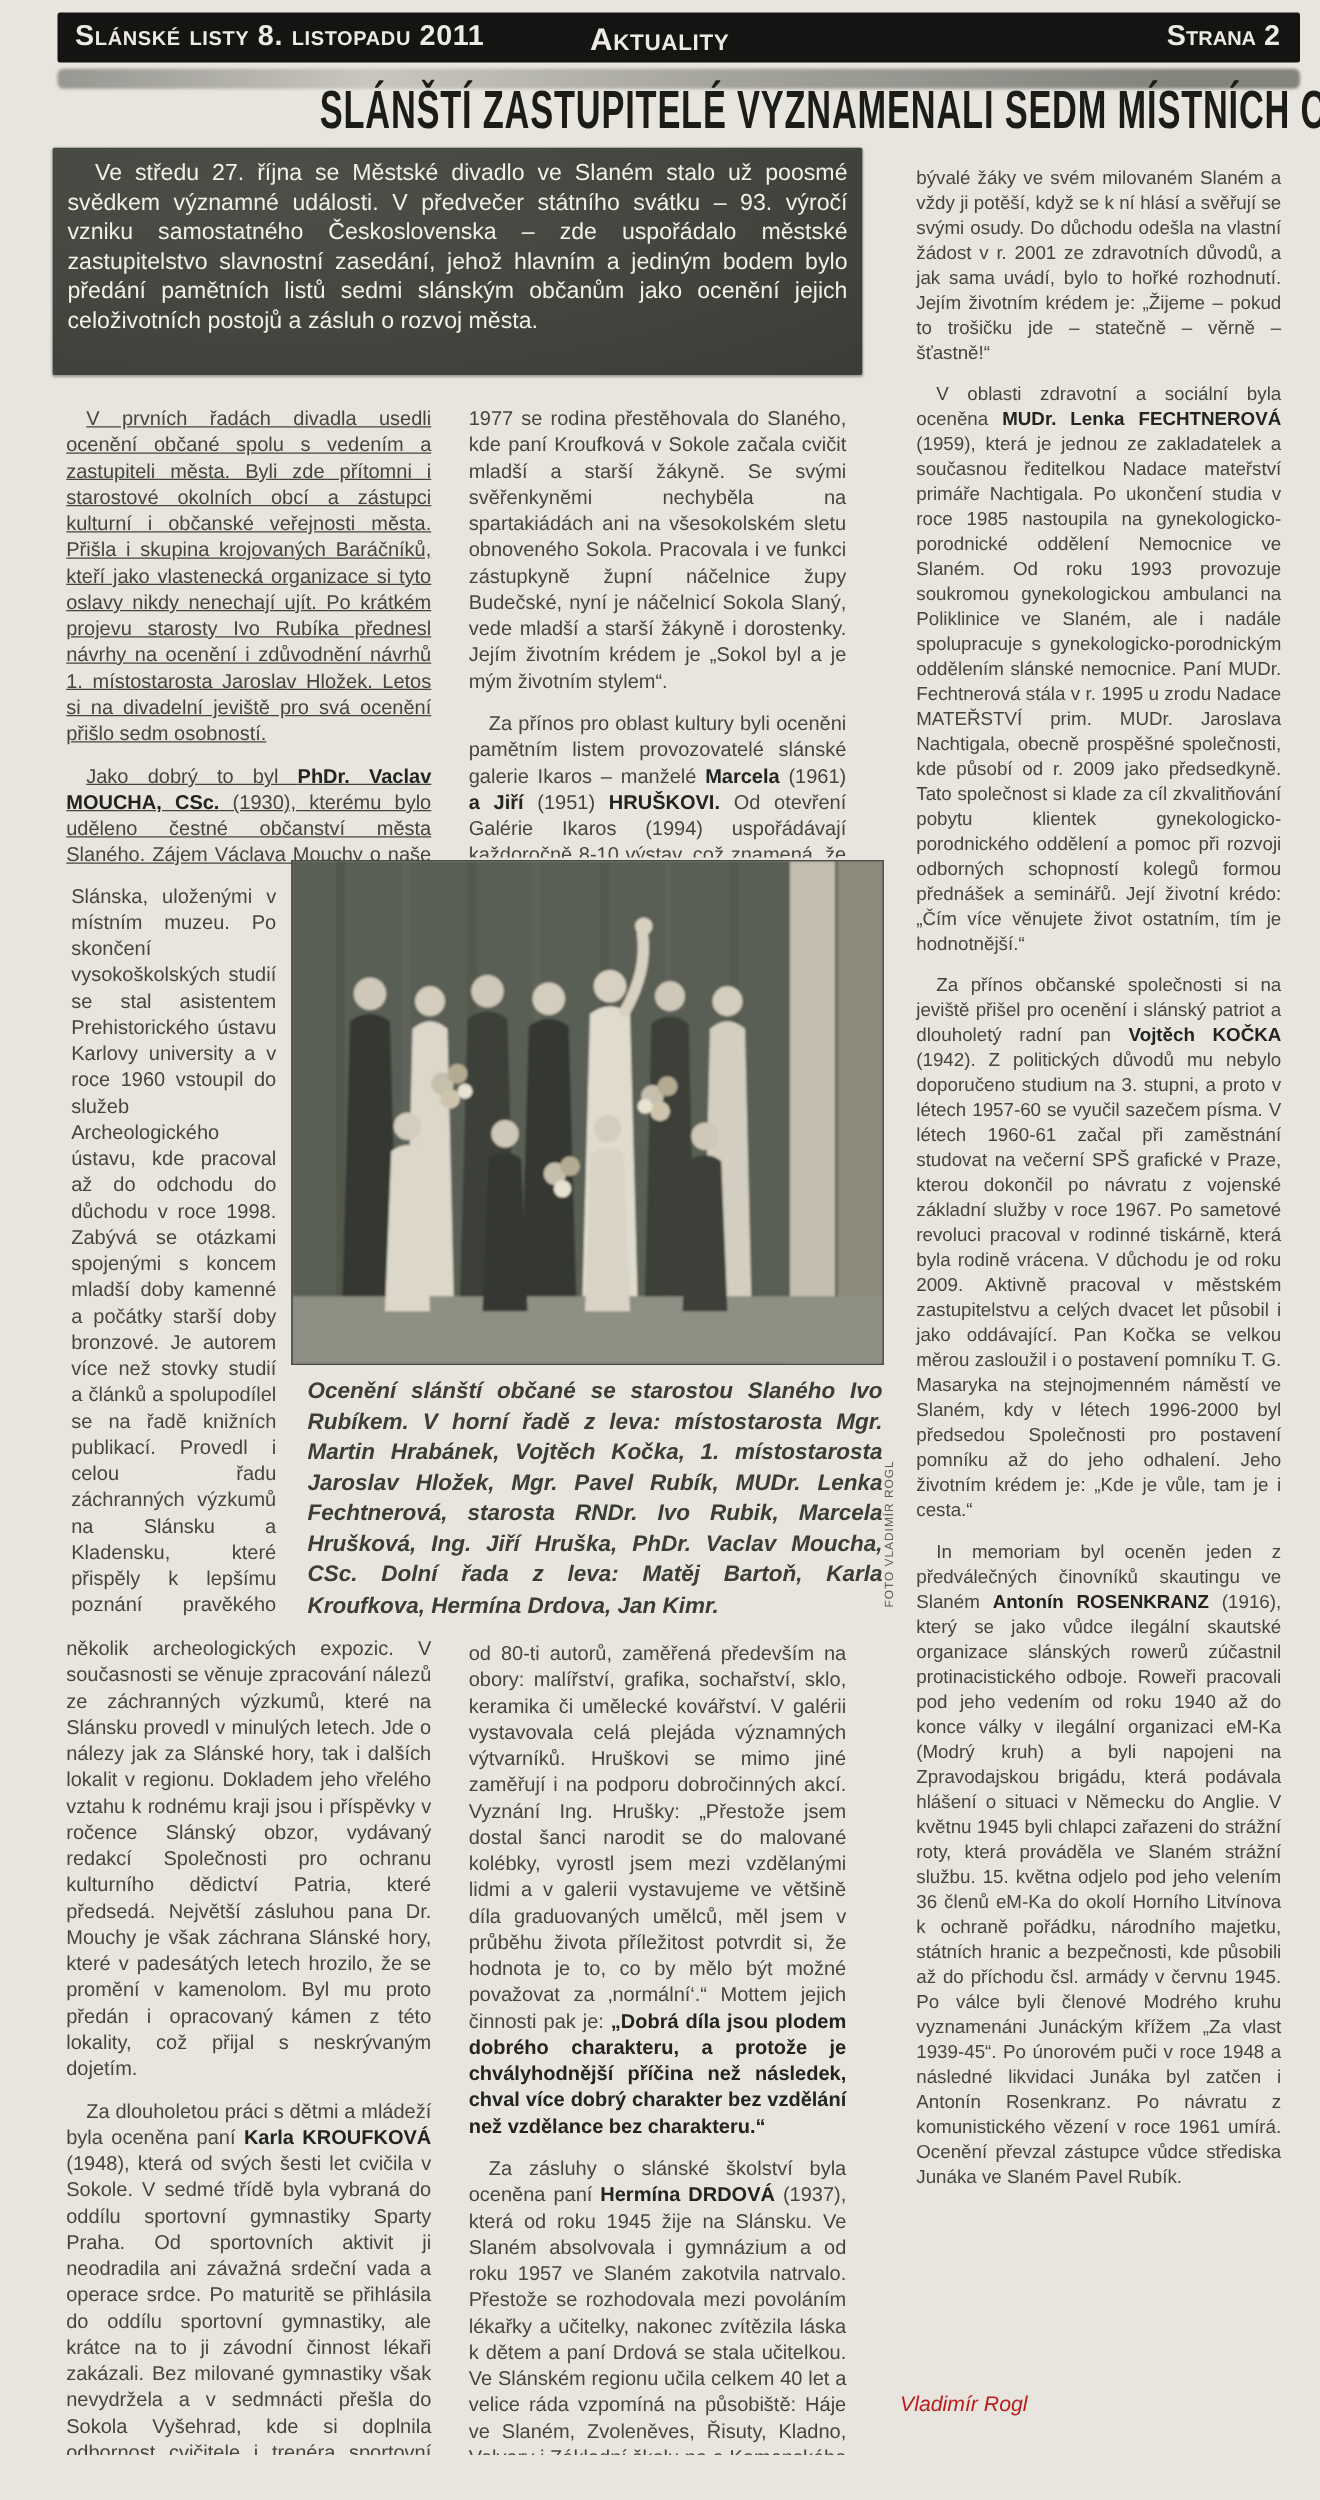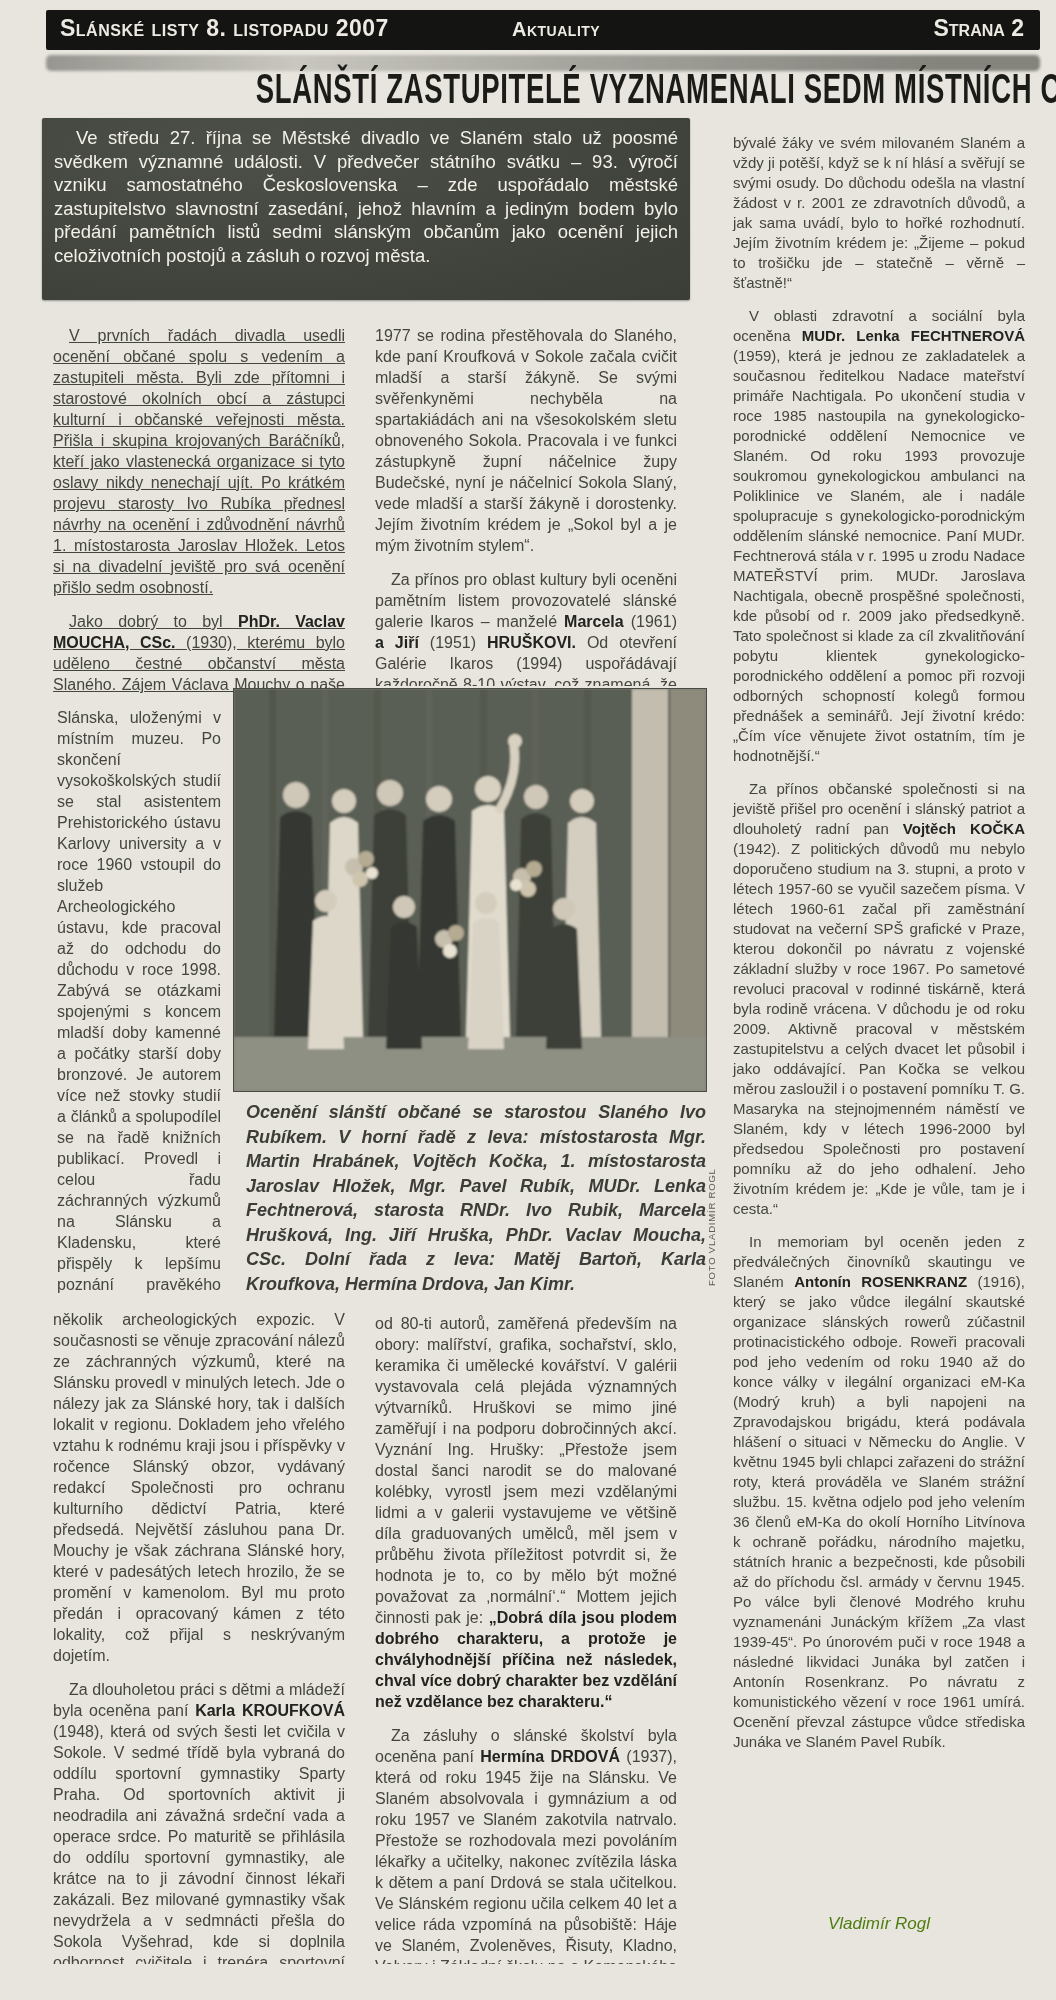--- a/index.html
+++ b/index.html
@@ -13,22 +13,22 @@
   
   .topbar {
     position:absolute; left:46px; top:10px; width:994px; height:40px;
     background:#141412; color:#eceae2; border-radius:2px;
   }
   .topbar .mast {
     position:absolute; left:14px; top:5px;
     font-variant:small-caps; font-weight:bold; font-size:23px; letter-spacing:.5px;
   }
   .topbar .sect {
-    position:absolute; left:466px; top:8px;
-    font-variant:small-caps; font-weight:bold; font-size:20px; letter-spacing:.5px;
+    position:absolute; left:426px; top:8px;
+    font-variant:small-caps; font-weight:bold; font-size:25px; letter-spacing:.5px;
   }
   .topbar .pageno {
     position:absolute; right:16px; top:5px;
     font-variant:small-caps; font-weight:bold; font-size:23px;
   }
   .smudge {
     position:absolute; left:46px; top:55px; width:994px; height:16px;
     background:linear-gradient(90deg, rgba(85,85,80,.55), rgba(130,128,120,.30) 25%, rgba(95,95,88,.5) 55%, rgba(70,70,64,.62) 90%);
     border-radius:5px; filter:blur(1.4px);
   }
@@ -76,30 +76,30 @@
     font-style:italic; font-weight:bold; color:#3d3d38;
     font-size:18px; line-height:24.5px; text-align:justify; overflow:hidden;
   }
   .credit {
     position:absolute; left:706px; top:1156px; height:130px;
     writing-mode:vertical-rl; transform:rotate(180deg);
     font-size:9.5px; letter-spacing:.8px; color:#5c5c55; white-space:nowrap;
   }
   .signature {
     position:absolute; left:720px; top:1914px; width:318px;
-    text-align:center; font-style:italic; font-size:17px; color:#4d7c0f;
+    text-align:left; font-style:italic; font-size:17px; color:#b91c1c;
   }
 </style>
 </head>
 <body>
 
 <div class="page">
 
   <div class="topbar">
-    <span class="mast">Slánské listy 8. listopadu 2007</span>
+    <span class="mast">Slánské listy 8. listopadu 2011</span>
     <span class="sect">Aktuality</span>
     <span class="pageno">Strana 2</span>
   </div>
   <div class="smudge"></div>
 
   <div class="headline-wrap">
     <span class="headline">SLÁNŠTÍ ZASTUPITELÉ VYZNAMENALI SEDM MÍSTNÍCH OBČANŮ</span>
   </div>
 
   <div class="lead">Ve středu 27. října se Městské divadlo ve Slaném stalo už poosmé svědkem významné události. V předvečer státního svátku – 93. výročí vzniku samostatného Československa – zde uspořádalo městské zastupitelstvo slavnostní zasedání, jehož hlavním a jediným bodem bylo předání pamětních listů sedmi slánským občanům jako ocenění jejich celoživotních postojů a zásluh o rozvoj města.</div>

